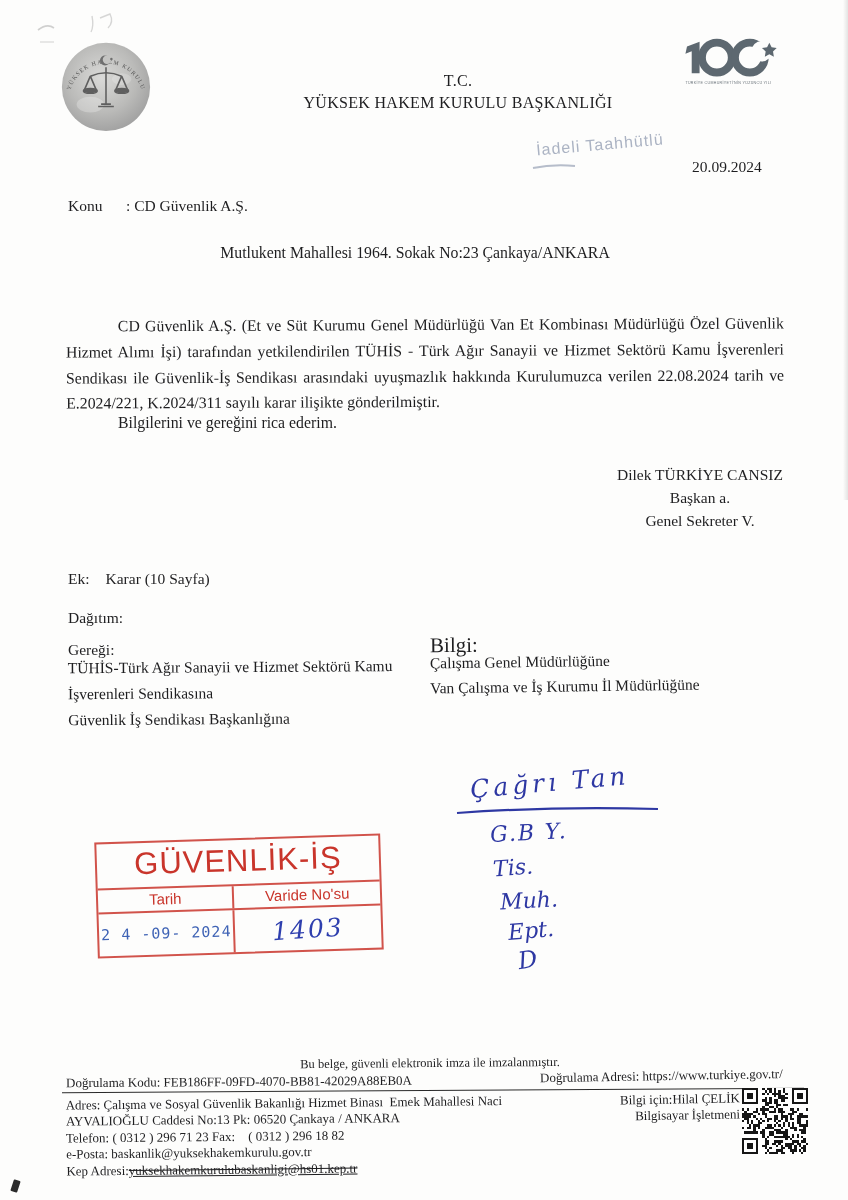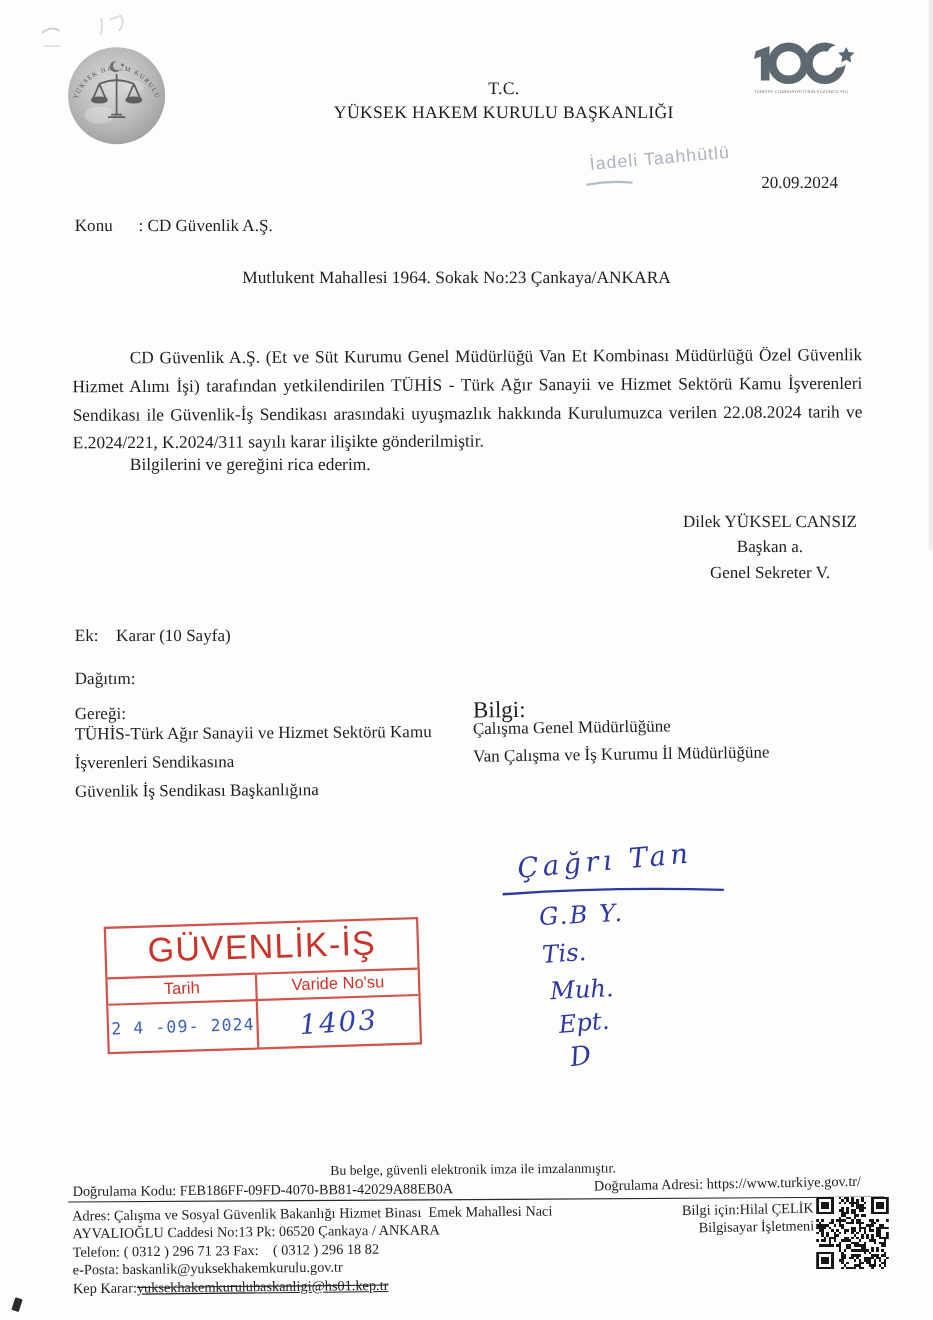--- a/index.html
+++ b/index.html
@@ -157,21 +157,21 @@
   <div class="abs date">20.09.2024</div>
 
   <div class="abs recipient">
     <div>Mutlukent Mahallesi 1964. Sokak No:23 Çankaya/ANKARA</div>
   </div>
 
   <div class="abs body-par">CD Güvenlik A.Ş. (Et ve Süt Kurumu Genel Müdürlüğü Van Et Kombinası Müdürlüğü Özel Güvenlik Hizmet Alımı İşi) tarafından yetkilendirilen TÜHİS - Türk Ağır Sanayii ve Hizmet Sektörü Kamu İşverenleri Sendikası ile Güvenlik-İş Sendikası arasındaki uyuşmazlık hakkında Kurulumuzca verilen 22.08.2024 tarih ve E.2024/221, K.2024/311 sayılı karar ilişikte gönderilmiştir.</div>
   <div class="abs closing">Bilgilerini ve gereğini rica ederim.</div>
 
   <div class="abs signature">
-    <div>Dilek YÜKSEL CANSIZ</div>
+    <div>Dilek TÜRKİYE CANSIZ</div>
     <div>Başkan a.</div>
     <div>Genel Sekreter V.</div>
   </div>
 
   <div class="abs attachment">
     <span>Ek:</span><span class="val">Karar (10 Sayfa)</span>
   </div>
 
   <div class="abs dagitim">Dağıtım:</div>
   <div class="abs geregi-label">Gereği:</div>
@@ -210,21 +210,21 @@
   <div class="abs footer-note">Bu belge, güvenli elektronik imza ile imzalanmıştır.</div>
   <div class="abs verify-code">Doğrulama Kodu: FEB186FF-09FD-4070-BB81-42029A88EB0A</div>
   <div class="abs verify-addr">Doğrulama Adresi: https://www.turkiye.gov.tr/</div>
   <div class="abs footer-rule"></div>
 
   <div class="abs addr-block">
     <div>Adres: Çalışma ve Sosyal Güvenlik Bakanlığı Hizmet Binası  Emek Mahallesi Naci</div>
     <div>AYVALIOĞLU Caddesi No:13 Pk: 06520 Çankaya / ANKARA</div>
     <div>Telefon: ( 0312 ) 296 71 23 Fax:    ( 0312 ) 296 18 82</div>
     <div><span>e-Posta: </span><span>baskanlik@yuksekhakemkurulu.gov.tr</span></div>
-    <div><span>Kep Karar:</span><span class="kep-link">yuksekhakemkurulubaskanligi@hs01.kep.tr</span></div>
+    <div><span>Kep Adresi:</span><span class="kep-link">yuksekhakemkurulubaskanligi@hs01.kep.tr</span></div>
   </div>
 
   <div class="abs contact">
     <div>Bilgi için:Hilal ÇELİK</div>
     <div>Bilgisayar İşletmeni</div>
   </div>
 
   <svg class="abs qr" viewBox="0 0 29 29" shape-rendering="crispEdges">
       <rect x="0" y="0" width="29" height="29" fill="#ffffff"></rect>
       <rect x="0" y="0" width="7" height="7" fill="#161616"></rect>

